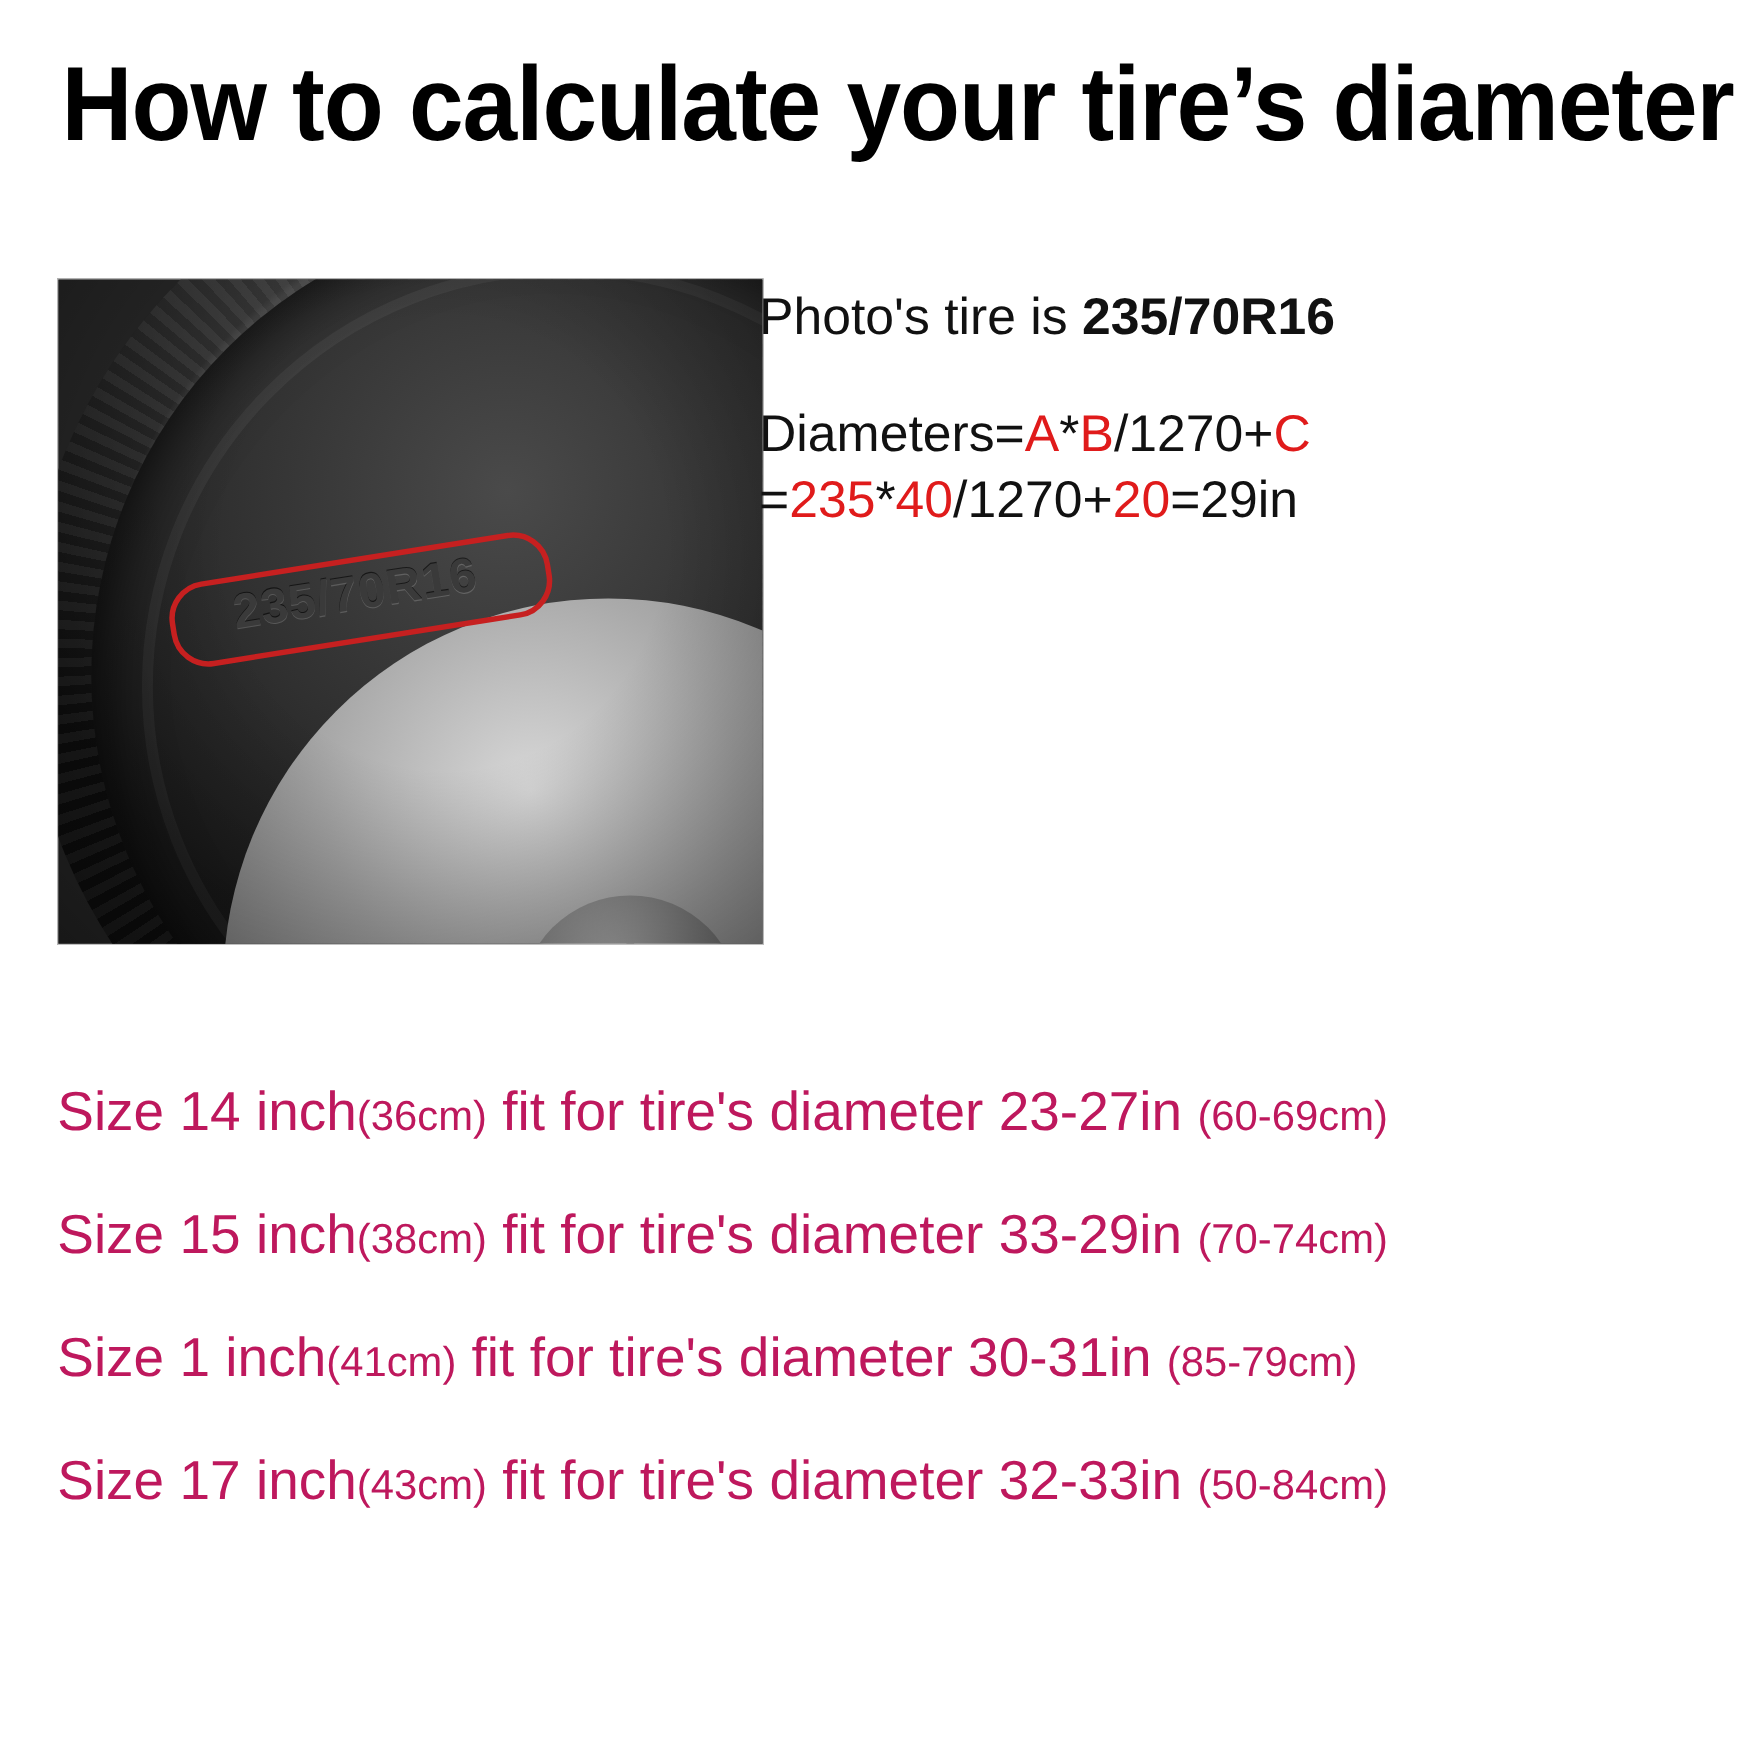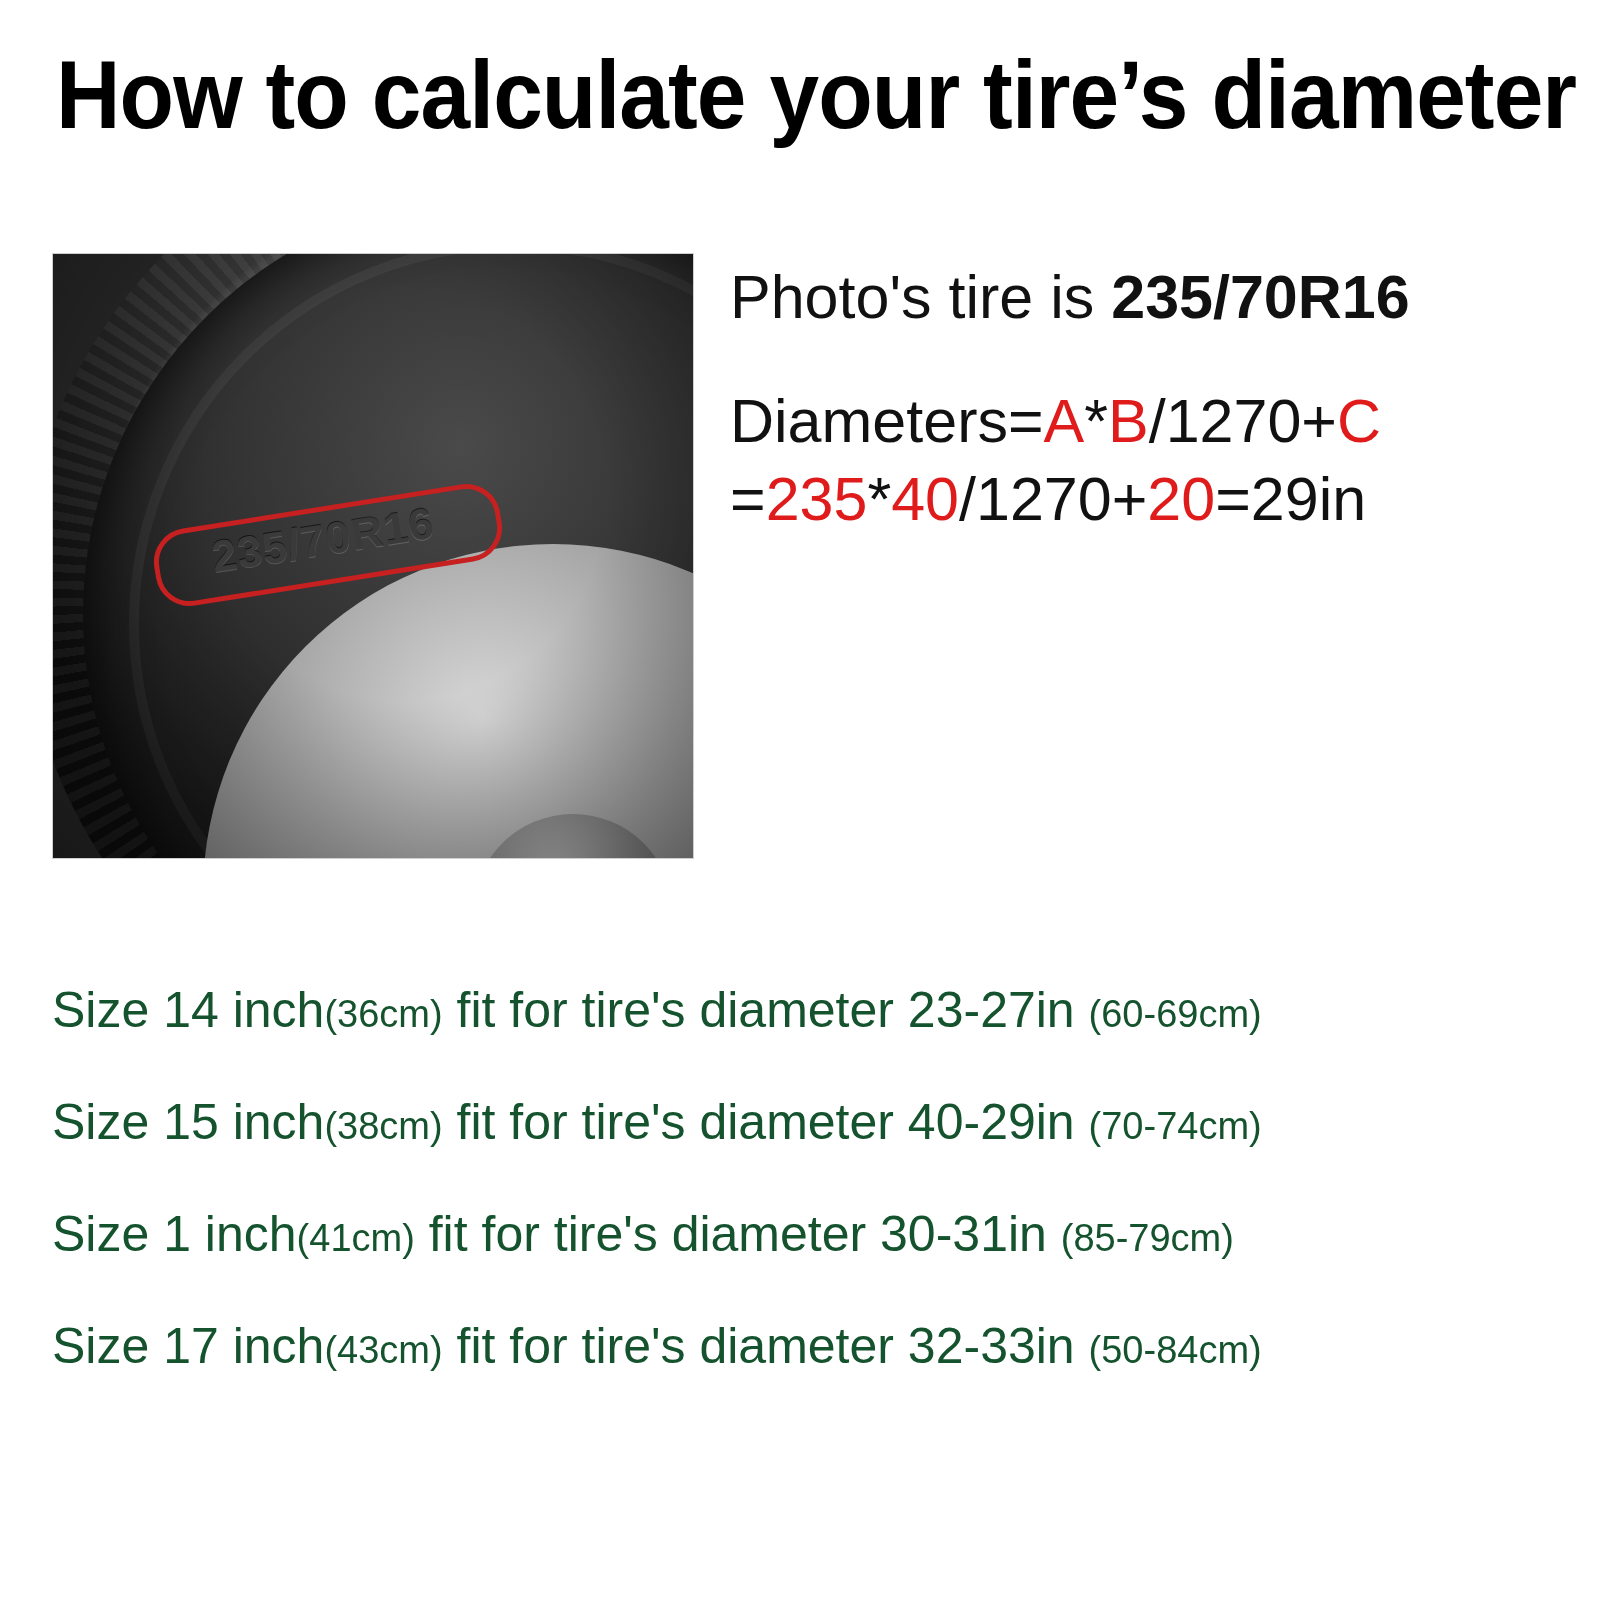--- a/index.html
+++ b/index.html
@@ -152,45 +152,45 @@
     letter-spacing: 1px;
     color: #3a3a3a;
     text-align: center;
     line-height: 48px;
     text-shadow: 0 1px 0 rgba(255,255,255,0.18), 0 -1px 0 rgba(0,0,0,0.6);
   }
 
   
   .formula {
     position: absolute;
-    left: 730px;
+    left: 690px;
     top: 258px;
     width: 840px;
-    font-size: 61px;
+    font-size: 47px;
     line-height: 1.28;
     color: #111111;
   }
   .formula .ln { white-space: nowrap; }
   .formula .gap { height: 46px; }
   .red { color: #e01b1b; }
   .b { font-weight: bold; }
 
   
   .sizes {
     position: absolute;
     left: 52px;
     top: 985px;
     width: 1500px;
   }
   .size-row {
     font-size: 50px;
     line-height: 1.0;
     white-space: nowrap;
     margin-bottom: 62px;
-    color: #14532d;
+    color: #be185d;
   }
   .small { font-size: 38px; }
 </style>
 </head>
 <body>
 
 <div class="page">
 
   <div class="title">How to calculate your tire’s diameter ?</div>
 
@@ -227,21 +227,21 @@
 
     <div class="gap"></div>
 
   </div>
 
   <div class="sizes">
     <div class="size-row">
       <span>Size 14 inch</span><span class="small">(36cm)</span><span> fit for tire's diameter 23-27in </span><span class="small">(60-69cm)</span>
     </div>
     <div class="size-row">
-      <span>Size 15 inch</span><span class="small">(38cm)</span><span> fit for tire's diameter 40-29in </span><span class="small">(70-74cm)</span>
+      <span>Size 15 inch</span><span class="small">(38cm)</span><span> fit for tire's diameter 33-29in </span><span class="small">(70-74cm)</span>
     </div>
     <div class="size-row">
       <span>Size 1 inch</span><span class="small">(41cm)</span><span> fit for tire's diameter 30-31in </span><span class="small">(85-79cm)</span>
     </div>
     <div class="size-row">
       <span>Size 17 inch</span><span class="small">(43cm)</span><span> fit for tire's diameter 32-33in </span><span class="small">(50-84cm)</span>
     </div>
   </div>
 
 </div>

